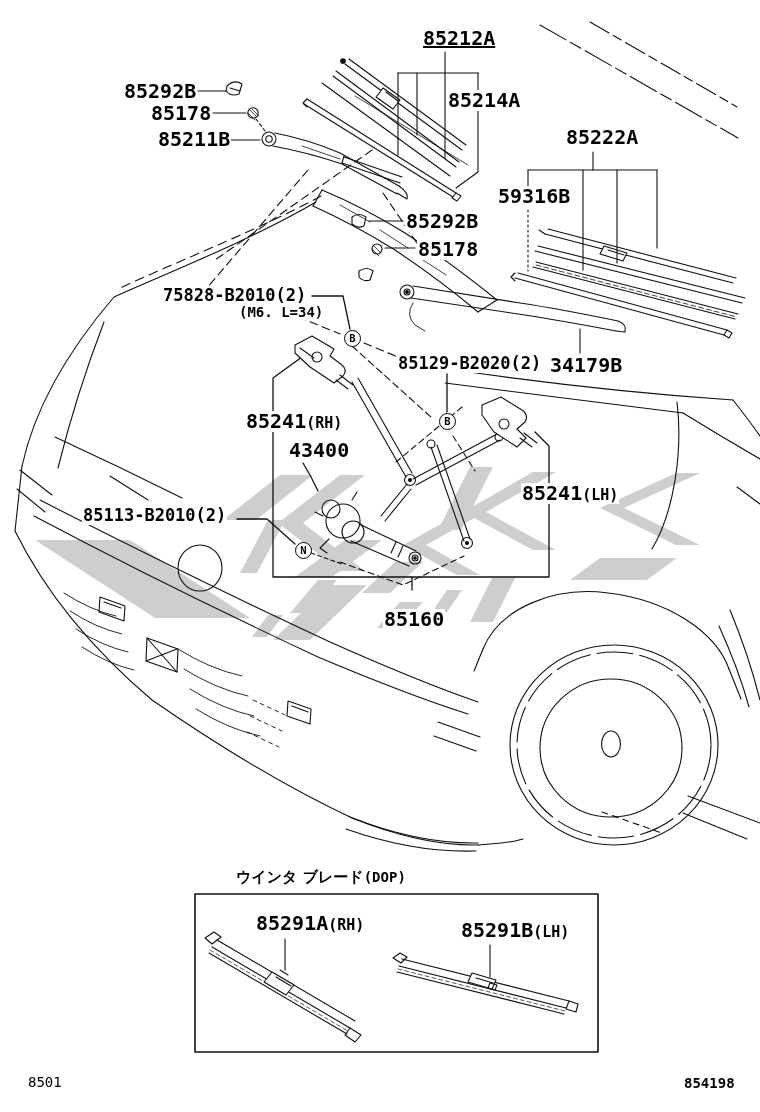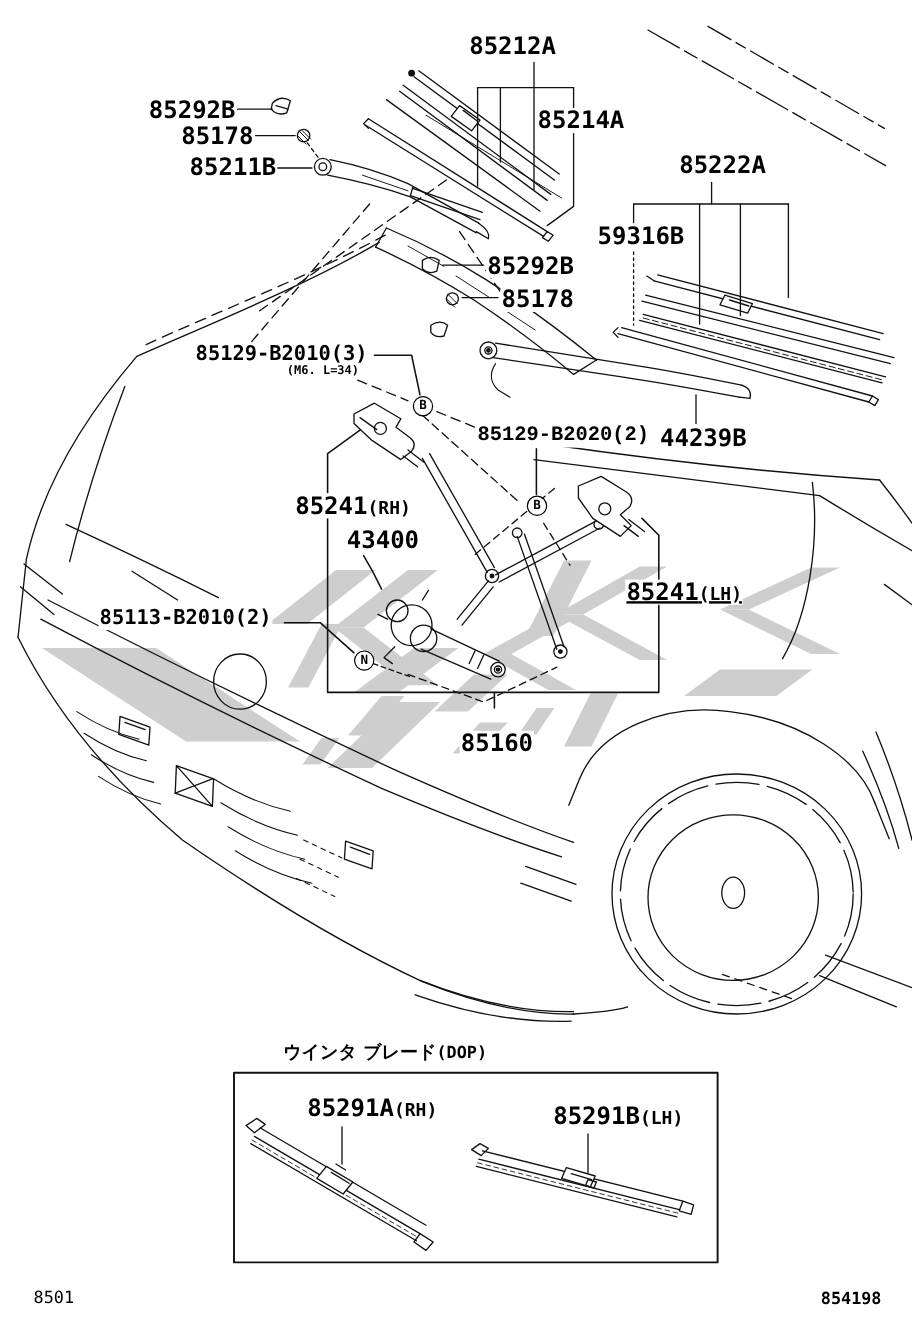--- a/index.html
+++ b/index.html
@@ -2,36 +2,36 @@
 <html><head>
 <meta charset="utf-8">
 <style>
   html,body{margin:0;padding:0;background:#fff;}
   .stage{position:relative;width:760px;height:1112px;background:#ffffff;overflow:hidden;
          font-family:"DejaVu Sans Mono","Liberation Mono",monospace;color:#000;}
   .stage svg{position:absolute;left:0;top:0;}
   .lbl{position:absolute;font-weight:bold;font-size:20px;line-height:1.05;white-space:nowrap;
        background:#fff;padding:0 1px;}
   .sm{font-size:17px;}
-  .note{font-size:10px;}
+  .note{font-size:14px;}
   .sfx{font-size:15px;font-weight:bold;}
   .jp{font-size:15px;font-family:"DejaVu Sans","Liberation Sans",sans-serif;font-weight:bold;background:transparent;}
   .jp .sfx{font-size:14px;font-family:"DejaVu Sans Mono",monospace;}
   .mk{position:absolute;width:15px;height:15px;border:1.5px solid #000;border-radius:50%;
       background:#fff;font-size:10.5px;font-weight:bold;line-height:15px;text-align:center;}
   .foot{position:absolute;font-size:14px;font-weight:normal;background:transparent;}
   
   .l-cap-top{left:123px;top:81px;}   .l-nut-top{left:150px;top:103px;}  .l-arm-rh{left:157px;top:129px;text-align:right;}
-  .l-blade-rh{left:390px;top:28px;}  .l-rubber-rh{left:447px;top:90px;}
+  .l-blade-rh{left:422px;top:28px;text-decoration:underline;}  .l-rubber-rh{left:447px;top:90px;}
   .l-blade-lh{left:565px;top:127px;} .l-rubber-lh{left:497px;top:186px;}
   .l-cap-low{left:405px;top:211px;}  .l-nut-low{left:417px;top:239px;}
   .l-bolt-up{left:162px;top:287px;}  .l-note{left:238px;top:305px;}
-  .l-bolt-low{left:397px;top:355px;font-family:Liberation Mono, monospace;}
+  .l-bolt-low{left:397px;top:355px;}
   .l-head-rh{left:245px;top:411px;}  .l-motor{left:288px;top:440px;}
-  .l-arm-lh{left:549px;top:355px;}   .l-head-lh{left:521px;top:483px;text-decoration:underline;}
+  .l-arm-lh{left:549px;top:355px;}   .l-head-lh{left:521px;top:483px;}
   .l-mount{left:82px;top:507px;}     .l-link{left:383px;top:609px;text-align:center;}
   .l-title{left:195px;top:870px;margin-left:40px;}
   .l-wrh{left:255px;top:913px;}      .l-wlh{left:460px;top:920px;}
   .mk-b1{left:344px;top:330px;} .mk-b2{left:439px;top:413px;} .mk-n{left:295px;top:542px;}
   .f-l{left:28px;top:1074px;} .f-r{left:684px;top:1075px;font-weight:bold;}
 </style>
 </head>
 <body>
 
 <div class="stage">
@@ -304,26 +304,26 @@
 
 <div class="lbl l-cap-top">85292B</div>
 <div class="lbl l-nut-top">85178</div>
 <div class="lbl l-arm-rh">85211B</div>
 <div class="lbl l-blade-rh">85212A</div>
 <div class="lbl l-rubber-rh">85214A</div>
 <div class="lbl l-blade-lh">85222A</div>
 <div class="lbl l-rubber-lh">59316B</div>
 <div class="lbl l-cap-low">85292B</div>
 <div class="lbl l-nut-low">85178</div>
-<div class="lbl sm l-bolt-up">85129-B2010(3)</div>
+<div class="lbl sm l-bolt-up">75828-B2010(2)</div>
 <div class="lbl note l-note">(M6. L=34)</div>
 <div class="lbl sm l-bolt-low">85129-B2020(2)</div>
 <div class="lbl l-head-rh"><span>85241</span><span class="sfx">(RH)</span></div>
 <div class="lbl l-motor">43400</div>
-<div class="lbl l-arm-lh">44239B</div>
+<div class="lbl l-arm-lh">34179B</div>
 <div class="lbl l-head-lh"><span>85241</span><span class="sfx">(LH)</span></div>
 <div class="lbl sm l-mount">85113-B2010(2)</div>
 <div class="lbl l-link">85160</div>
 <div class="lbl jp l-title"><span>ウインタ ブレード</span><span class="sfx">(DOP)</span></div>
 <div class="lbl l-wrh"><span>85291A</span><span class="sfx">(RH)</span></div>
 <div class="lbl l-wlh"><span>85291B</span><span class="sfx">(LH)</span></div>
 
 <div class="mk mk-b1">B</div>
 <div class="mk mk-b2">B</div>
 <div class="mk mk-n">N</div>

